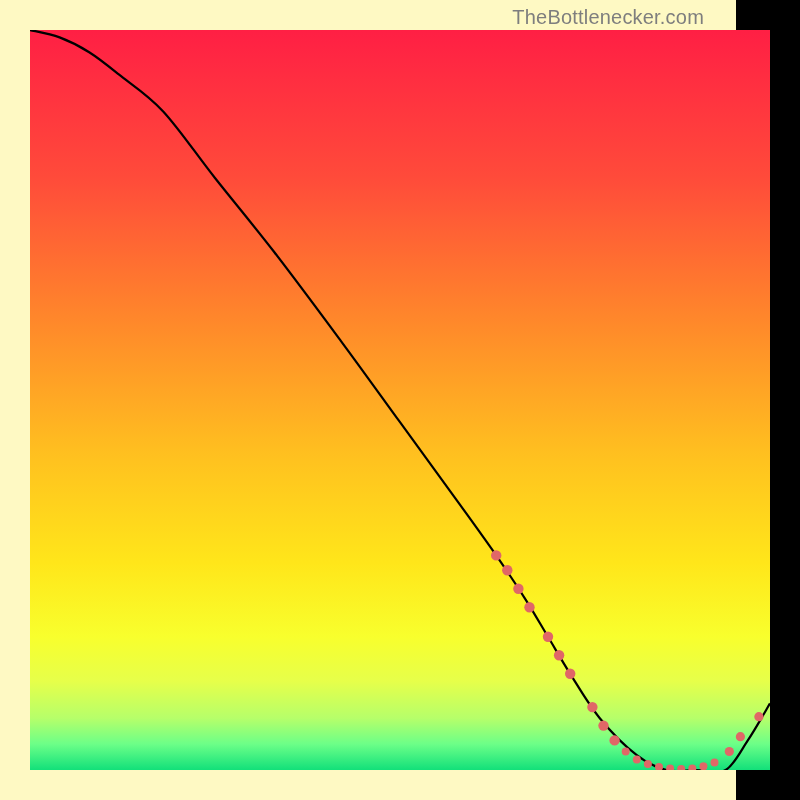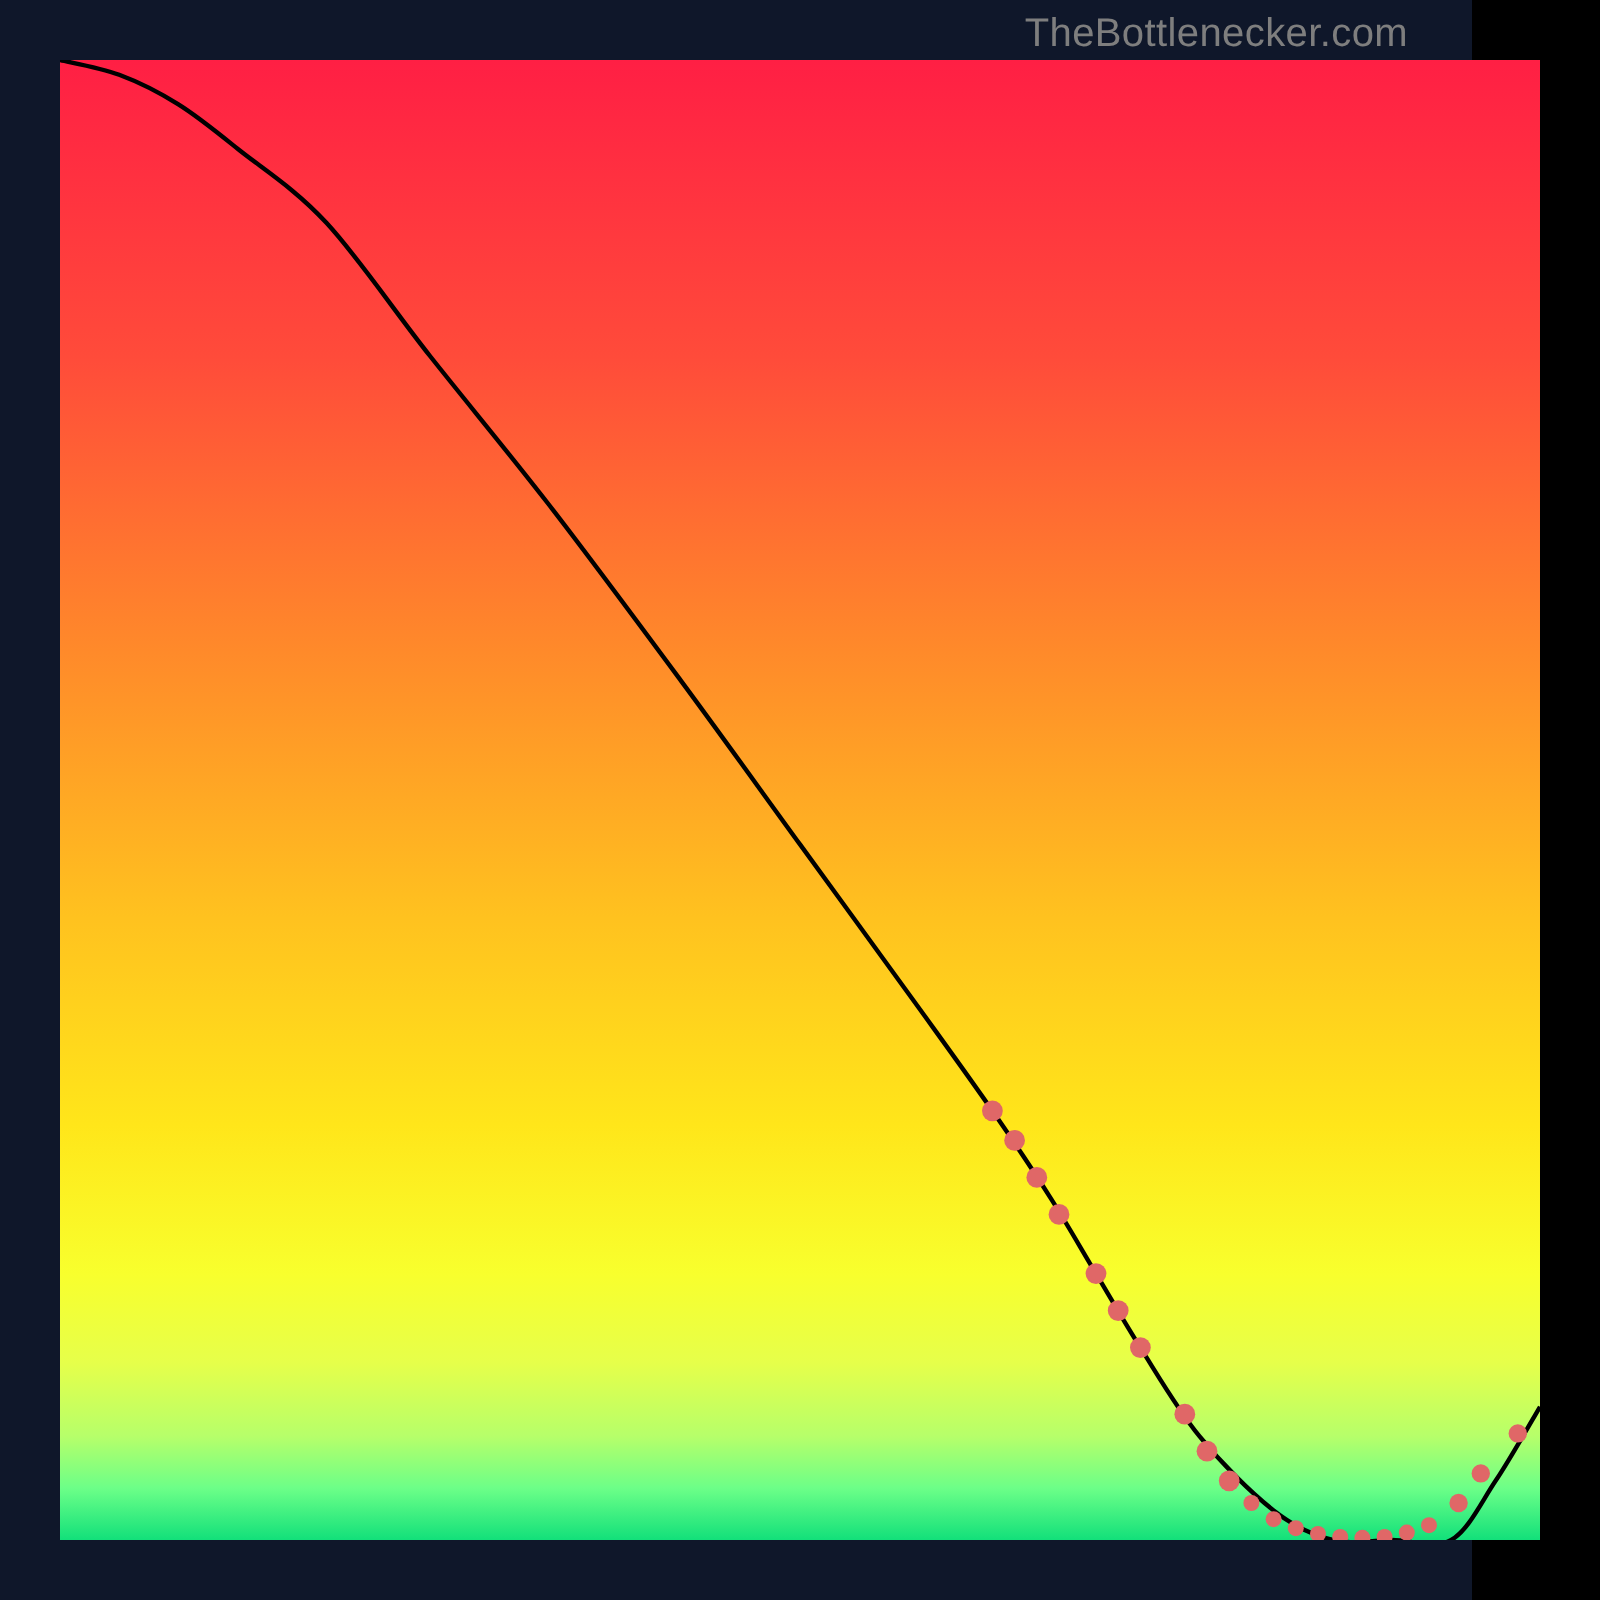--- a/index.html
+++ b/index.html
@@ -8,21 +8,21 @@
     width: 800px;
     height: 800px;
     background: #000;
     overflow: hidden;
     font-family: Arial, Helvetica, sans-serif;
   }
   .stage {
     position: relative;
     width: 736px;
     height: 800px;
-    background: #0f172a;
+    background: #fef9c3;
   }
   .plot {
     position: absolute;
     left: 30px;
     top: 30px;
     width: 740px;
     height: 740px;
   }
   .gradient {
     position: absolute;

